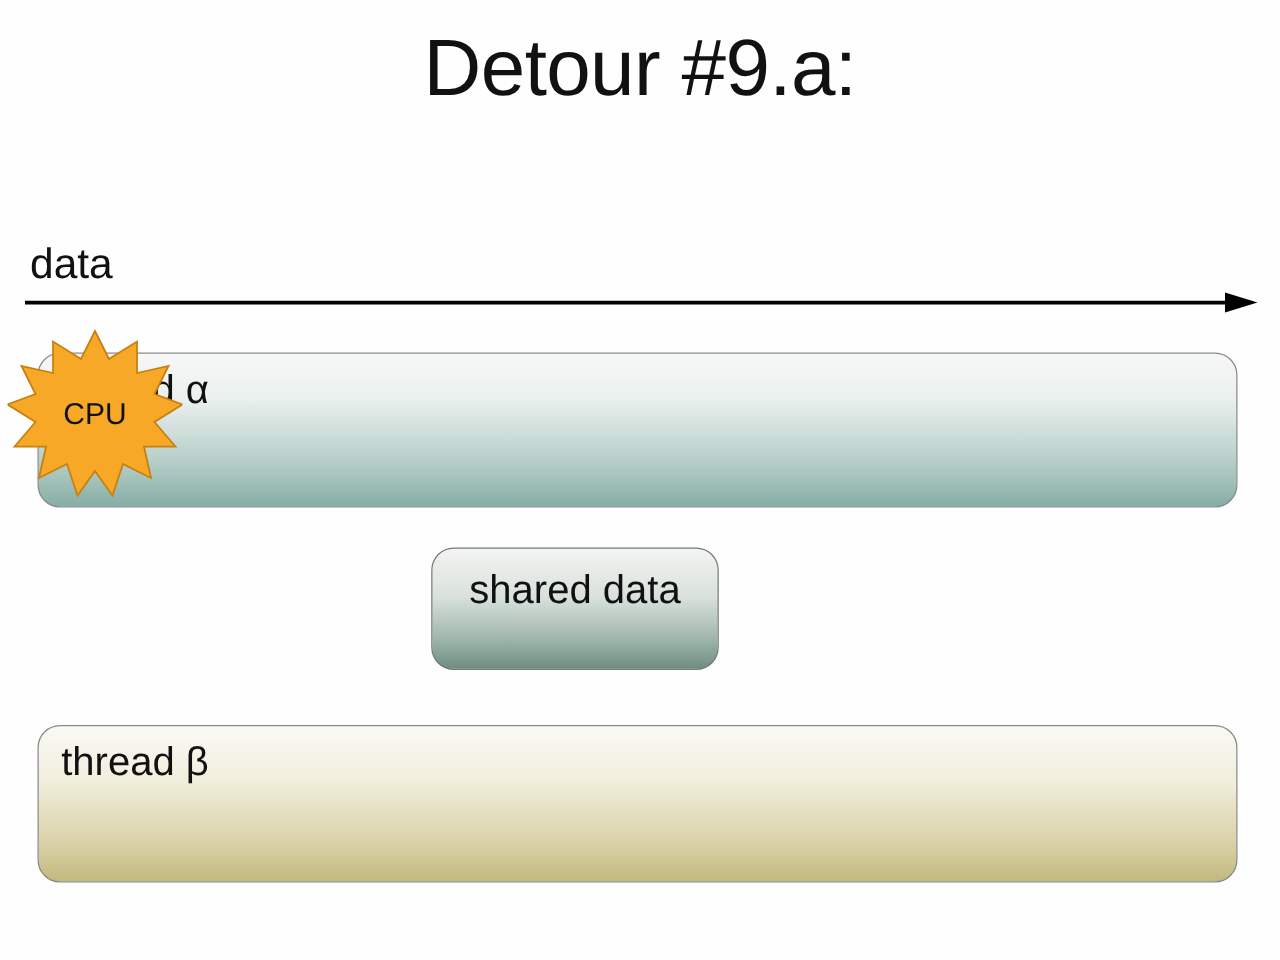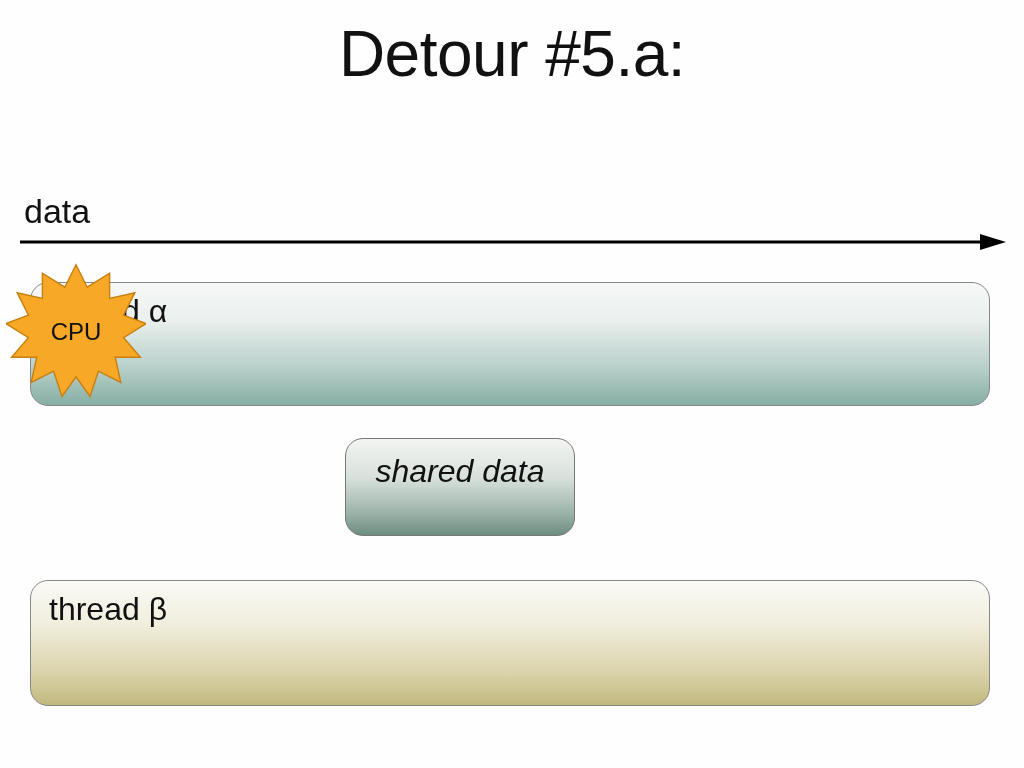--- a/index.html
+++ b/index.html
@@ -69,21 +69,20 @@
     position: absolute;
     left: 345px;
     top: 438px;
     width: 230px;
     height: 98px;
     border-radius: 18px;
     border: 1px solid #777;
     background: linear-gradient(to bottom, #f2f4f2 0%, #d9e1dc 40%, #9fb6ac 75%, #6e8d80 100%);
     box-sizing: border-box;
     text-align: center;
-    font-style: italic;
   }
   .shared-label {
     display: block;
     padding-top: 14px;
     font-size: 32px;
   }
   .cpu-badge {
     position: absolute;
     left: 6px;
     top: 262px;
@@ -107,21 +106,21 @@
     font-size: 24px;
     font-weight: 400;
   }
 </style>
 </head>
 <body>
 
 <div class="slide">
 
   <div class="title">
-    <span>Detour #5.a:</span><br>
+    <span>Detour #9.a:</span><br>
   </div>
 
   <div class="time-label">data</div>
 
   <svg class="time-arrow" viewBox="0 0 986 20" preserveAspectRatio="none">
     <line x1="0" y1="10" x2="966" y2="10" stroke="#000" stroke-width="3"></line>
     <polygon points="986,10 960,2 960,18" fill="#000"></polygon>
   </svg>
 
   <div class="lane lane-alpha">

